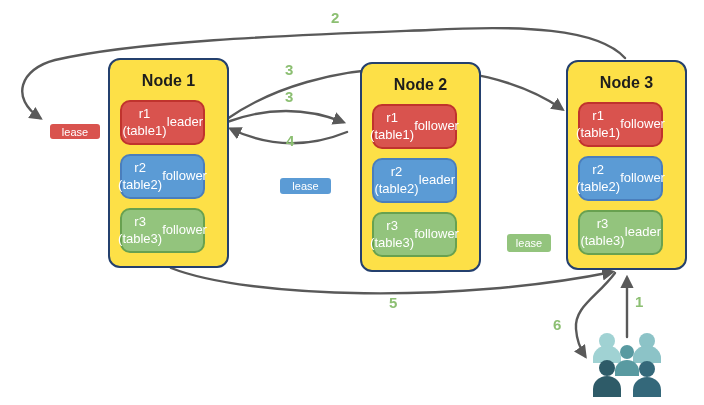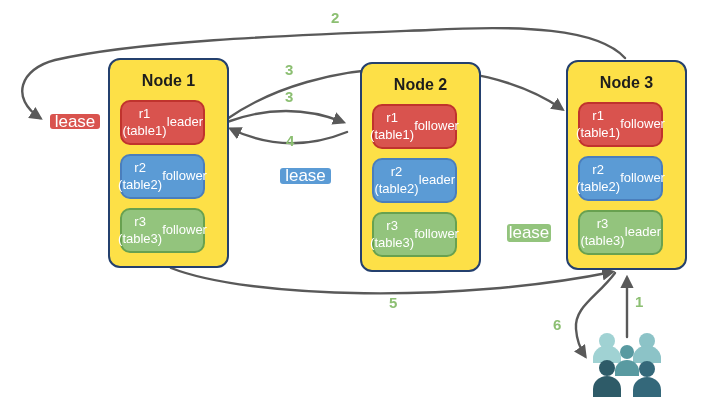--- a/index.html
+++ b/index.html
@@ -11,23 +11,23 @@
   .node-title{position:absolute;top:12px;left:0;right:0;text-align:center;
               font-weight:bold;font-size:16px;color:#1d1d1d;}
   .replica{position:absolute;left:10px;width:85px;height:45px;border-radius:10px;
            display:flex;flex-direction:row;justify-content:center;align-items:center;
            color:#ffffff;font-size:13px;line-height:1.28;box-sizing:border-box;
            border:2px solid;text-align:center;}
   .replica.pos1{top:40px}.replica.pos2{top:94px}.replica.pos3{top:148px}
   .red{background:#d9534e;border-color:#c0332d;}
   .blue{background:#5b9bd5;border-color:#4a7ebc;}
   .green{background:#93c47d;border-color:#68a150;}
-  .lease{position:absolute;border-radius:5px;color:#ffffff;font-size:17px;
+  .lease{position:absolute;border-radius:5px;color:#ffffff;font-size:11px;
          display:flex;align-items:center;justify-content:center;
-         box-sizing:border-box;border:2px solid;}
+         box-sizing:border-box;border:2px solid;margin-top:10px;}
   .lease-red{left:48px;top:112px;width:54px;height:19px;}
   .lease-blue{left:278px;top:166px;width:55px;height:20px;}
   .lease-green{left:505px;top:222px;width:48px;height:22px;}
   .step{position:absolute;font-weight:bold;font-size:15px;color:#8cbf72;}
   .step-1{left:635px;top:293px}
   .step-2{left:331px;top:9px}
   .step-3a{left:285px;top:61px}
   .step-3b{left:285px;top:88px}
   .step-4{left:286px;top:132px}
   .step-5{left:389px;top:294px}

